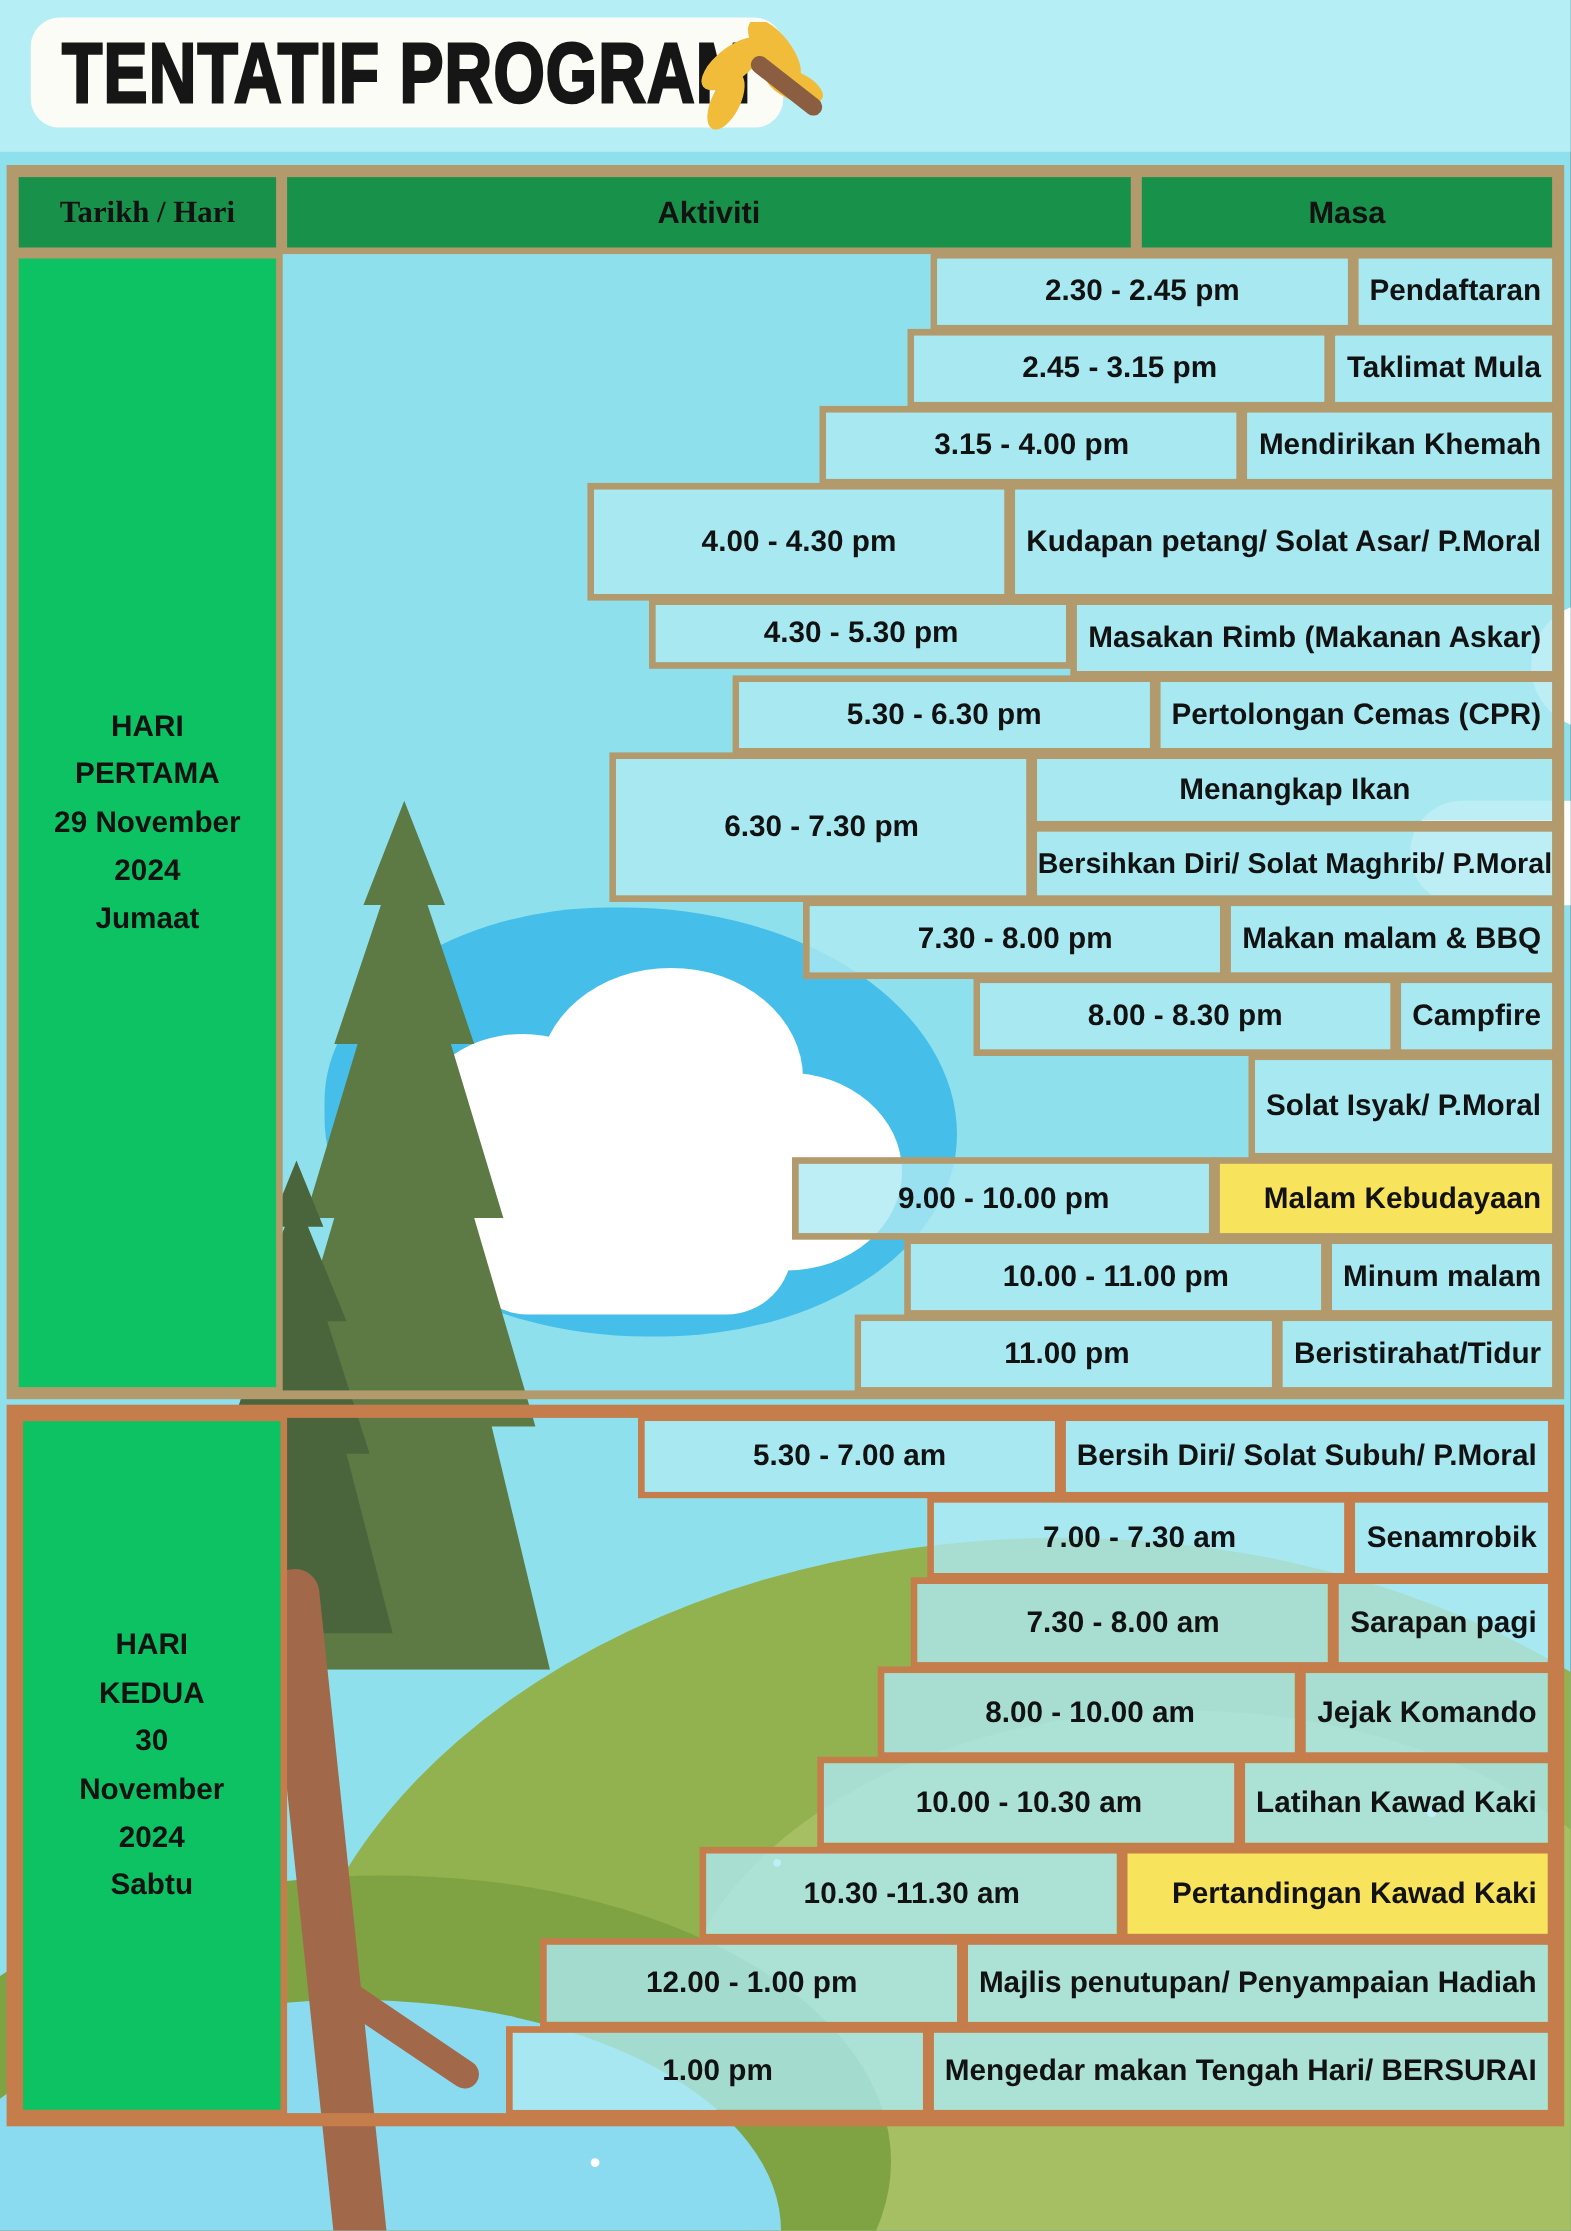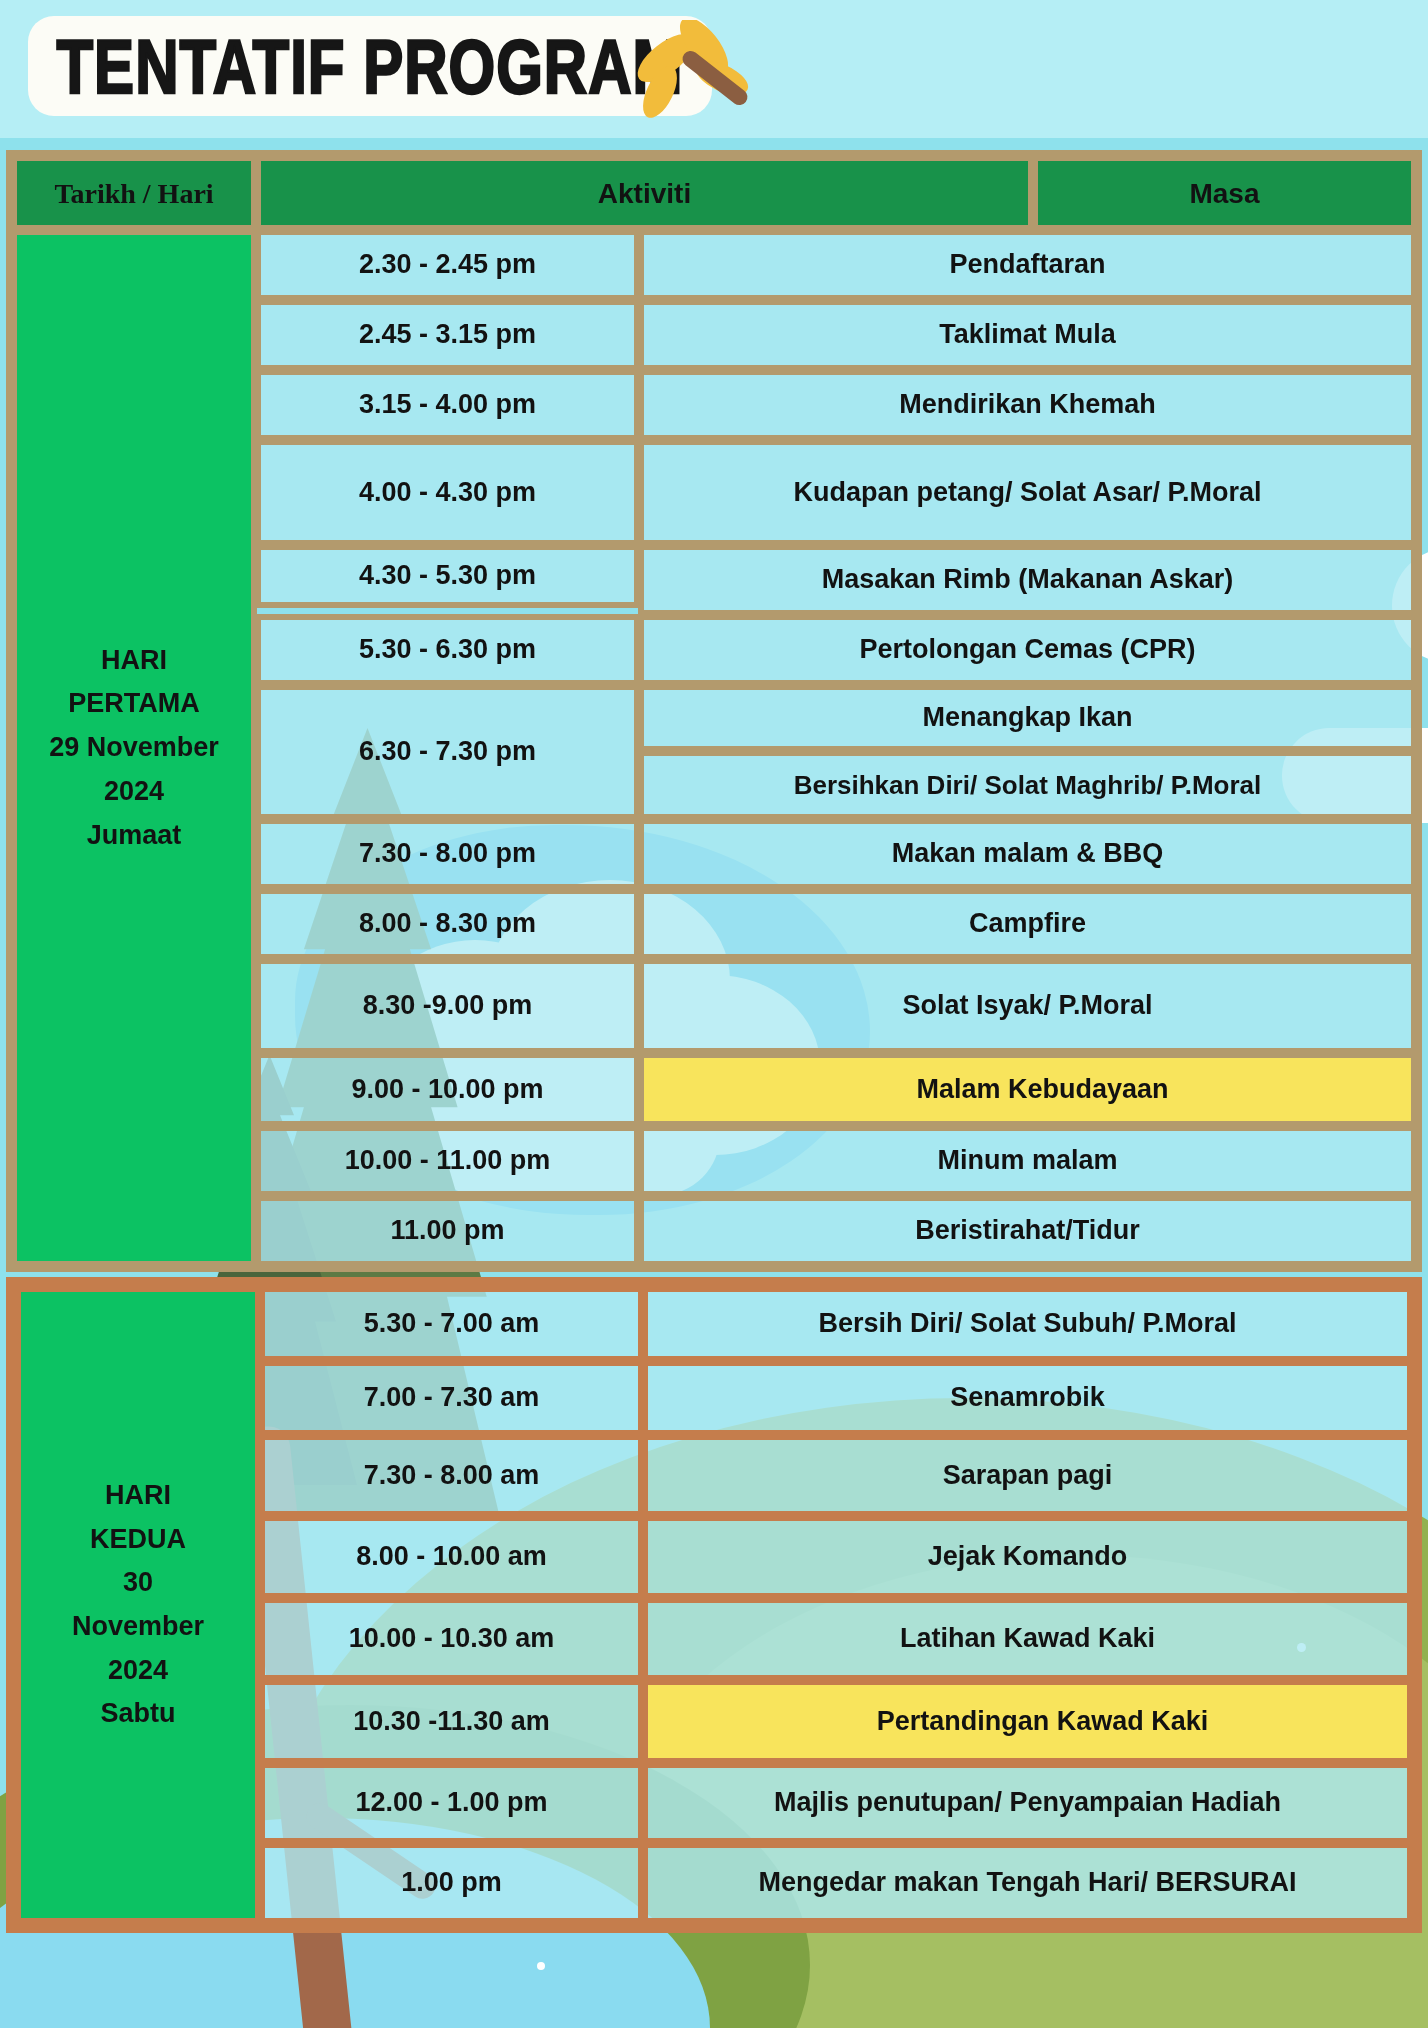--- a/index.html
+++ b/index.html
@@ -48,21 +48,21 @@
   .dragonfly{position:absolute;left:618px;top:20px;z-index:4;}
   
   .tbl{
     position:absolute;left:6px;width:1416px;z-index:2;
     display:flex;flex-direction:column;gap:10px;box-sizing:border-box;
   }
   .tbl1{top:150px;--bc:#b39a6d;border:8px solid var(--bc);padding:3px;}
   .tbl2{top:1277px;--bc:#c57d4c;border:12px solid var(--bc);padding:3px;}
   .trow{display:flex;gap:10px;}
   .tbody{display:flex;gap:10px;}
-  .rows{flex:1;display:flex;flex-direction:column;gap:10px;}
+  .rows{flex:1;display:flex;flex-direction:column;gap:10px;align-items:flex-end;}
   .cell{
     box-shadow:0 0 0 6px var(--bc);
     display:flex;align-items:center;justify-content:center;text-align:center;
     font-weight:bold;color:#121212;font-size:27px;line-height:1.25;
     background:rgba(174,234,243,0.8);box-sizing:border-box;padding:0 10px;
   }
   .cell.head{background:#18924a;font-size:28px;}
   .cell.tarikh{width:234px;flex:none;font-family:Liberation Serif, serif;}
   .cell.masa{width:373px;flex:none;}
   .cell.akt{flex:1;}
@@ -170,21 +170,20 @@
         </div>
         <div class="trow">
           <div class="cell masa" style="height:60px">7.30 - 8.00 pm</div>
           <div class="cell akt" style="height:60px">Makan malam &amp; BBQ</div>
         </div>
         <div class="trow">
           <div class="cell masa" style="height:60px">8.00 - 8.30 pm</div>
           <div class="cell akt" style="height:60px">Campfire</div>
         </div>
         <div class="trow">
-          <div class="cell masa" style="height:84px">8.30 -9.00 pm</div>
           <div class="cell akt" style="height:84px">Solat Isyak/ P.Moral</div>
         </div>
         <div class="trow">
           <div class="cell masa" style="height:63px">9.00 - 10.00 pm</div>
           <div class="cell akt yellow" style="height:63px">Malam Kebudayaan</div>
         </div>
         <div class="trow">
           <div class="cell masa" style="height:60px">10.00 - 11.00 pm</div>
           <div class="cell akt" style="height:60px">Minum malam</div>
         </div>

